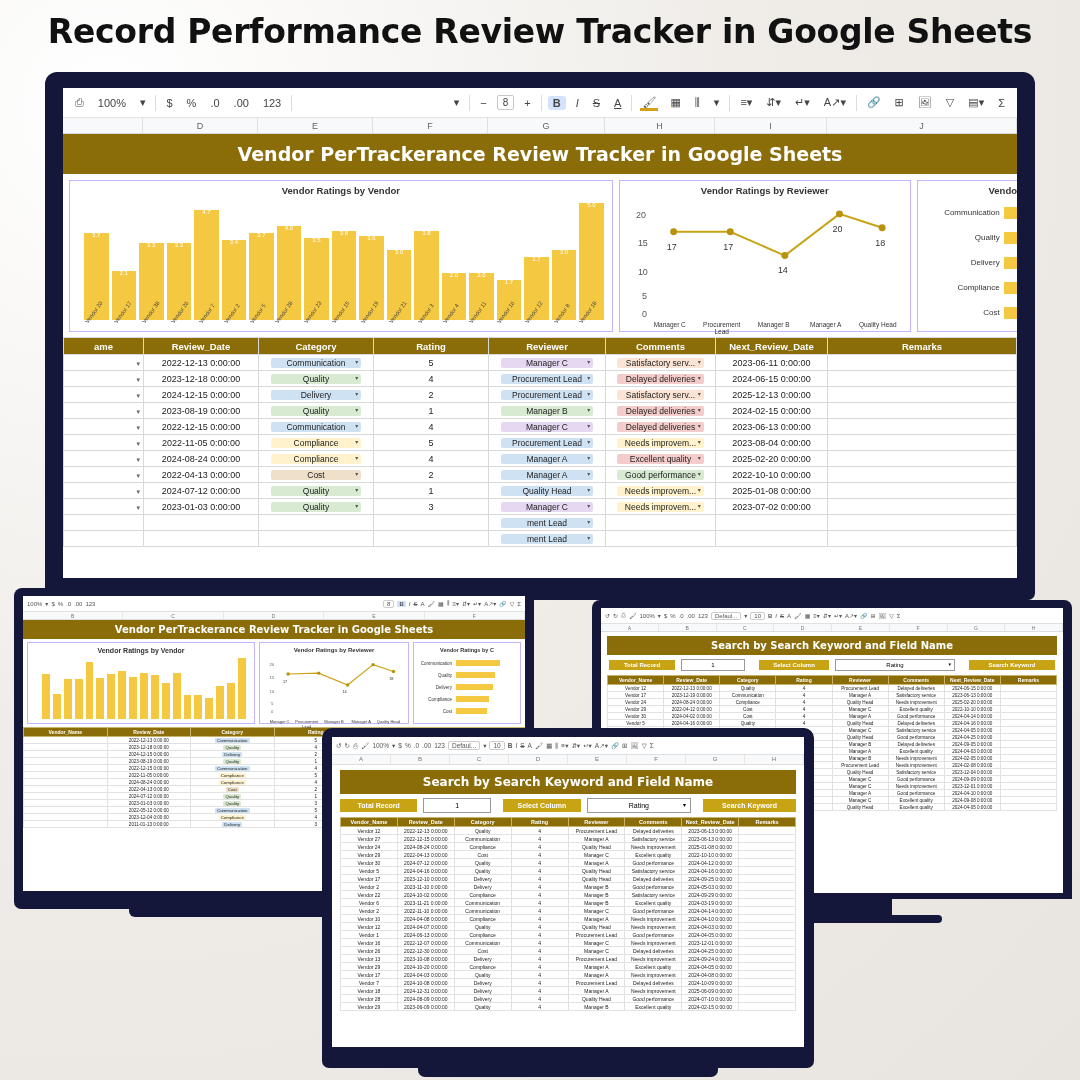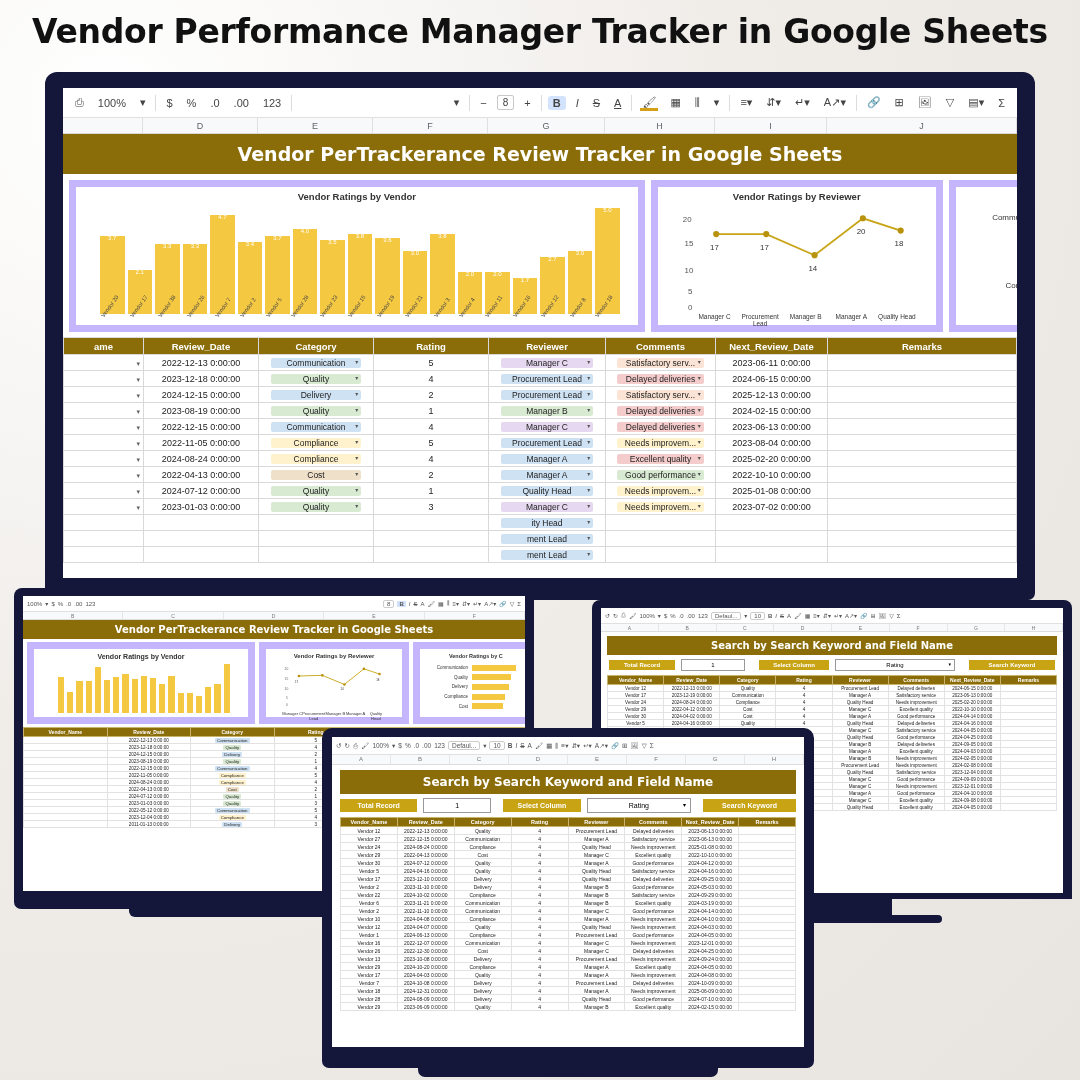--- a/index.html
+++ b/index.html
@@ -77,22 +77,22 @@
 
   .banner {
     background: #8a6d09; color: #fff; text-align: center;
     font-weight: bold; font-size: 19px; padding: 9px 0;
     border-bottom: 1px solid #fff;
     font-family: "DejaVu Sans", sans-serif;
   }
 
   .charts { display: flex; gap: 6px; padding: 5px 6px; height: 162px; background:#fff; }
   .chart-card {
-    border: 7px solid #c4b5fd; background: #fff;
-    display: flex; flex-direction: column; padding: 4px 16px;
+    border: 1px solid #c4b5fd; background: #fff;
+    display: flex; flex-direction: column; padding: 4px 6px;
   }
   .chart-title { text-align: center; font-size: 9.5px; font-weight: bold; color: #333; margin-bottom: 2px; }
 
   .bars { flex: 1; display: flex; align-items: flex-end; gap: 3px; padding: 0 2px 0 8px; }
   .bar-wrap { flex: 1; display: flex; flex-direction: column; justify-content: flex-end; align-items: center; height: 100%; }
   .bar { width: 100%; background: #f5c842; position: relative; }
   .bar span { position: absolute; top: -1px; left: 0; width: 100%; text-align: center; font-size: 6px; color: #fff; }
   .bar-lbls { display: flex; gap: 3px; padding: 1px 2px 0 8px; }
   .bar-lbls div {
     flex: 1; font-size: 5.6px; color: #444;
@@ -175,21 +175,21 @@
   table.mini td {
     border:1px solid #e2e2e2; font-size:4.6px; text-align:center;
     padding:0.5px 0; color:#222; height:7px; overflow:hidden; white-space:nowrap;
   }
   .mini-pill { display:inline-block; padding:0 2px; border-radius:1px; font-size:4.4px; }
 </style>
 </head>
 <body>
 
 <div class="page-bg"></div>
-<div class="hero-title">Vendor Performance Manager Tracker in Google Sheets</div>
+<div class="hero-title">Record Performance Review Tracker in Google Sheets</div>
 
 <div class="device" id="device-main">
   <div class="bezel">
     <div class="screen">
       <div class="sheets">
 
         <div class="toolbar">
           <span class="tb-item">⎙</span>
           <span class="tb-item">100%</span>
           <span class="tb-item">▾</span>
@@ -537,30 +537,20 @@
                 <td></td>
               </tr>
               <tr>
                 <td style="text-align: right;"><span style="font-size:7px;color:#666">▾</span></td>
                 <td>2023-01-03 0:00:00</td>
                 <td><span class="pill p-green">Quality</span></td>
                 <td>3</td>
                 <td><span class="pill p-purple">Manager C</span></td>
                 <td><span class="pill p-yellow">Needs improvem...</span></td>
                 <td>2023-07-02 0:00:00</td>
-                <td></td>
-              </tr>
-              <tr>
-                <td></td>
-                <td></td>
-                <td></td>
-                <td></td>
-                <td><span class="pill p-blue">ity Head</span></td>
-                <td></td>
-                <td></td>
                 <td></td>
               </tr>
               <tr>
                 <td></td>
                 <td></td>
                 <td></td>
                 <td></td>
                 <td><span class="pill p-blue">ment Lead</span></td>
                 <td></td>
                 <td></td>

